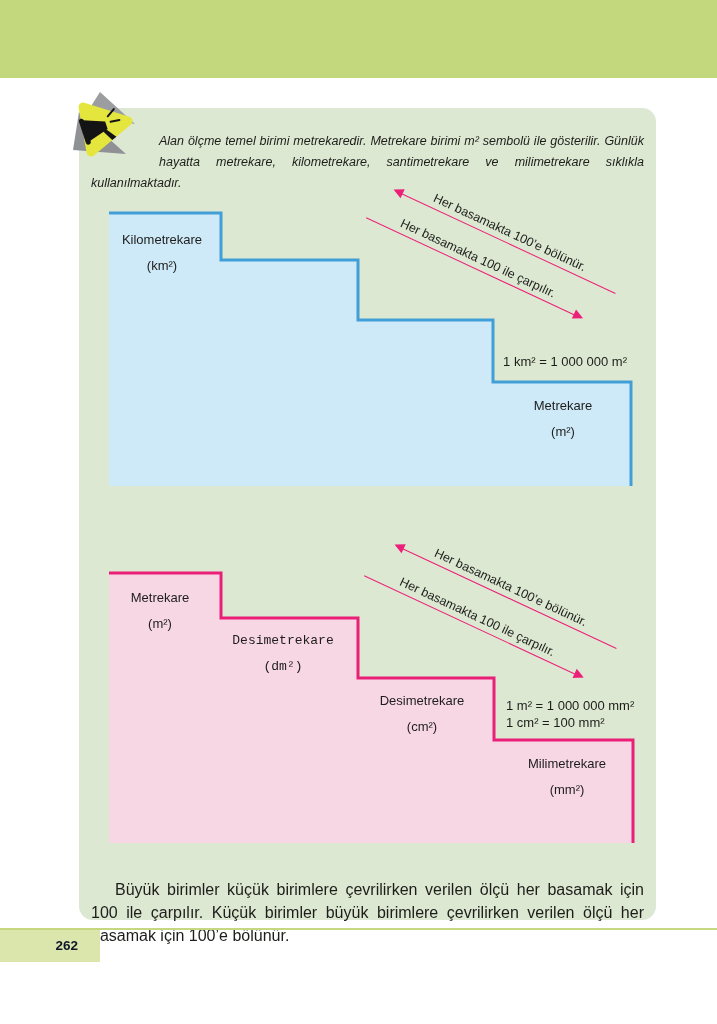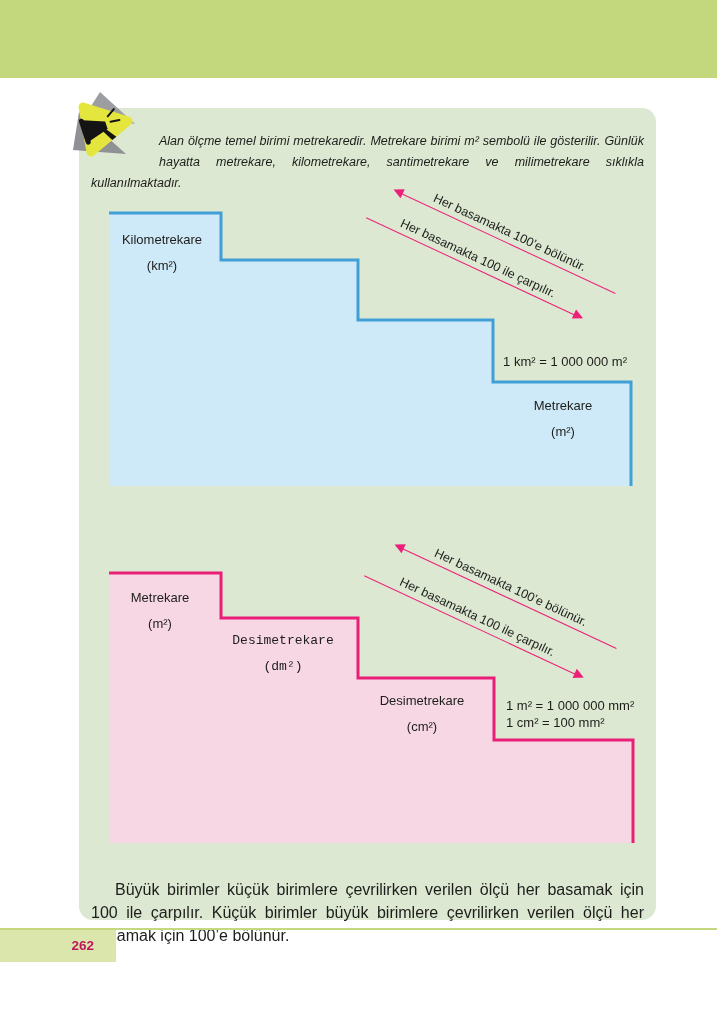--- a/index.html
+++ b/index.html
@@ -26,23 +26,23 @@
   .eq-stack div{line-height:17px;}
   .arrow{position:absolute;transform:rotate(25deg);transform-origin:0 0;}
   .arrow-text{font-size:12.5px;line-height:17px;text-align:center;white-space:nowrap;}
   .arrow-line{position:relative;height:0;border-top:1.8px solid var(--arrow);margin-top:1px;}
   .head{position:absolute;top:-5.9px;width:0;height:0;
         border-top:5px solid transparent;border-bottom:5px solid transparent;}
   .head-left{left:-2px;border-right:10px solid var(--arrow);}
   .head-right{right:-2px;border-left:10px solid var(--arrow);}
   .icon-wrap{position:absolute;left:72px;top:92px;width:66px;height:70px;}
   .pagebar-line{position:absolute;left:0;top:928px;width:717px;height:2px;background:var(--rule_line);}
-  .pagebar{position:absolute;left:0;top:930px;width:116px;height:32px;box-sizing:border-box;
+  .pagebar{position:absolute;left:0;top:930px;width:100px;height:32px;box-sizing:border-box;
            background:var(--footer_band);font-weight:bold;font-size:13.5px;line-height:32px;
-           text-align:right;padding-right:22px;color:#be185d;}
+           text-align:right;padding-right:22px;color:#0f172a;}
 </style>
 </head>
 <body>
 
 <div class="topbar"></div>
 
 <div class="panel">
 
   <svg class="stairs-svg" width="577" height="812" viewBox="0 0 577 812">
     <path d="M30,105 H142 V152 H279 V212 H414 V274 H552 V378 H30 Z" style="fill:var(--blue_fill);"></path>
@@ -84,20 +84,24 @@
     <span>(m²)</span>
   </div>
   <div class="step-label" style="left:129px;top:516px;font-family:Liberation Mono, monospace;">
     <span>Desimetrekare</span>
     <span>(dm²)</span>
   </div>
   <div class="step-label" style="left:268px;top:576px;">
     <span>Desimetrekare</span>
     <span>(cm²)</span>
   </div>
+  <div class="step-label" style="left:413px;top:639px;">
+    <span>Milimetrekare</span>
+    <span>(mm²)</span>
+  </div>
   <div class="eq eq-stack" style="left:420px;top:589px;margin-left:7px;">
     <div>1 m² = 1 000 000 mm²</div>
     <div>1 cm² = 100 mm²</div>
   </div>
 
   <div class="arrow" style="left:325px;top:421px;width:243px;">
     <div class="arrow-text">Her basamakta 100’e bölünür.</div>
     <div class="arrow-line">
       <i class="head head-left"></i>
     </div>

